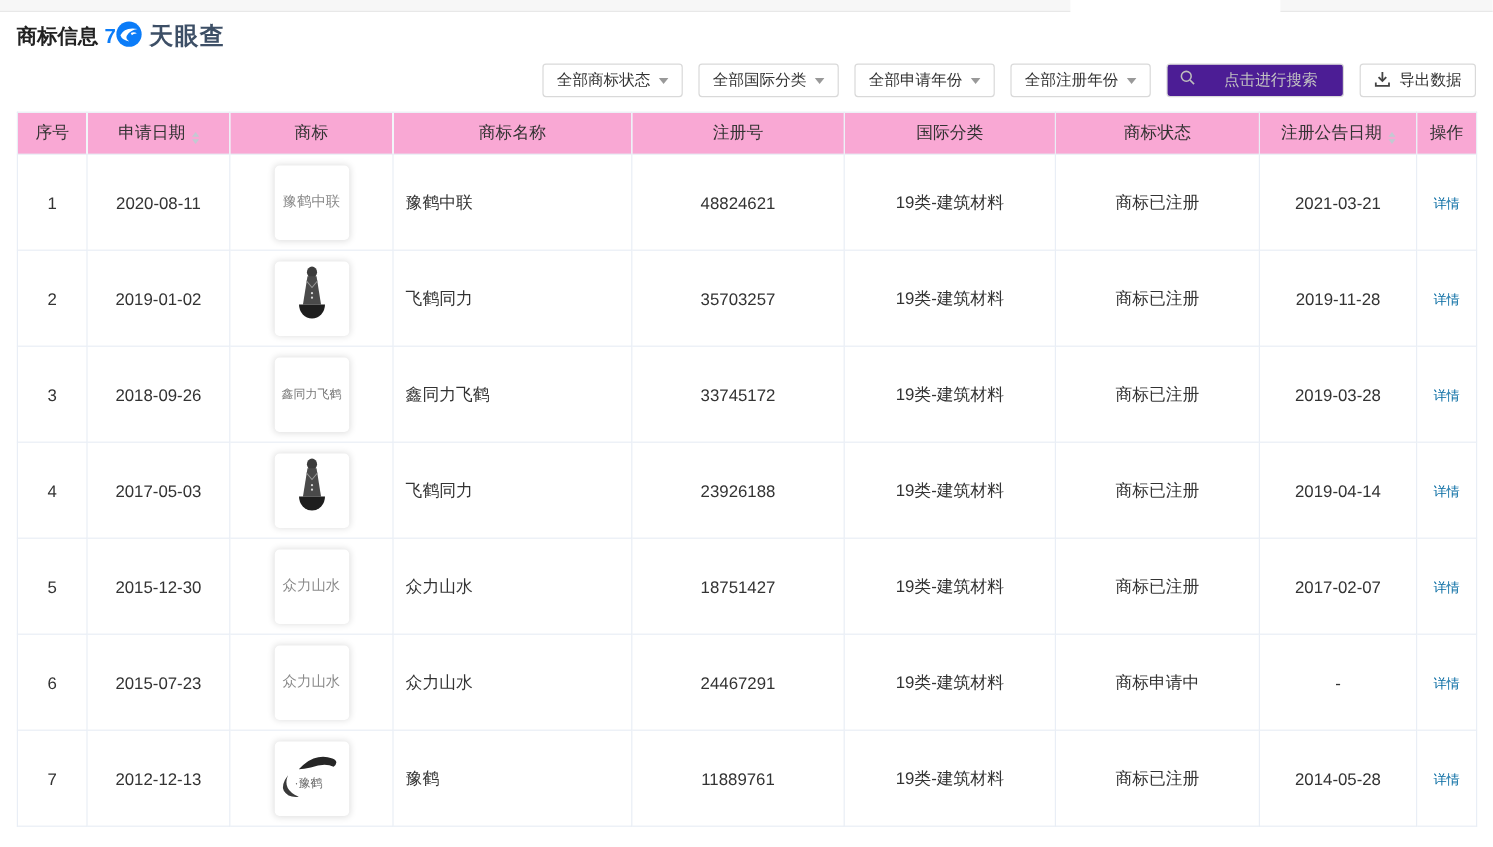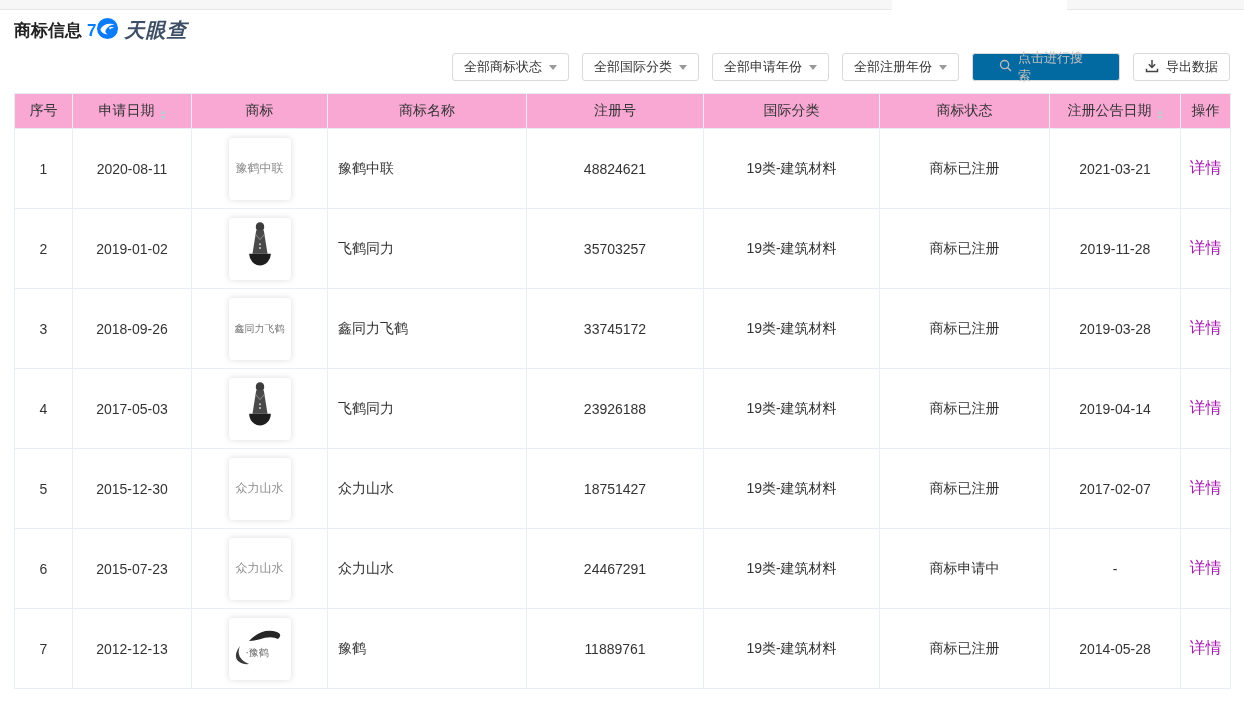--- a/index.html
+++ b/index.html
@@ -7,41 +7,41 @@
     font-family:"Liberation Sans", sans-serif; color:#333; }
 
   
   .top-strip { height:10px; background:#f7f7f7; border-bottom:1px solid #e8e8e8; position:relative; }
   .top-strip .tab-remnant { position:absolute; left:892px; top:0; width:175px; height:10px; background:#fff; }
 
   
   .page-header { display:flex; align-items:center; padding:7px 14px 0 14px; height:34px; }
   .page-title { font-size:17px; font-weight:bold; color:#222; }
   .page-title .count { color:#0b7cf8; margin-left:5px; }
-  .brand { display:flex; align-items:center; gap:5px;font-style:italic; }
+  .brand { display:flex; align-items:center; gap:5px; }
   .brand-name { font-size:20px; color:#3d4f66; font-weight:600; letter-spacing:1px; }
 
   
   .filter-bar { display:flex; justify-content:flex-end; align-items:center; gap:13px; padding:9px 14px 0 14px; }
   .btn { height:28px; background:#fff; border:1px solid #d9d9d9; border-radius:3px;
     display:flex; align-items:center; gap:7px; padding:0 11px; font-size:13px; color:#333; cursor:pointer; }
   .caret-down { width:0; height:0; border-left:4px solid transparent; border-right:4px solid transparent;
     border-top:5px solid #999; }
   .search-box { height:28px; width:148px; border:1px solid #d9d9d9; border-radius:3px;
-    display:flex; align-items:center; gap:6px; padding:0 26px; background:#0369a1; }
+    display:flex; align-items:center; gap:24px; padding:0 10px; background:#4c1d95; }
   .search-box .ph { font-size:13px; color:#c2c2c2; }
 
   
   .table-wrap { margin:12px 14px 0 14px; }
   table { border-collapse:collapse; table-layout:fixed; width:1216px; }
   th, td { border:1px solid #e9eef6; text-align:center; font-size:14px; color:#333; overflow:hidden; }
   thead th { background:#f9a8d4; height:35px; font-weight:400; }
   tbody td { height:80px; background:#fff; }
   td.name-cell { text-align:left; padding-left:10px; }
-  .detail-link { color:#a21caf; cursor:pointer; text-decoration:none; font-size:16px; }
+  .detail-link { color:#0369a1; cursor:pointer; text-decoration:none; font-size:11px; }
 
   .sort { display:inline-flex; flex-direction:column; gap:2px; margin-left:5px; vertical-align:1px; cursor:pointer; }
   .sort i { display:block; width:0; height:0; border-left:3.5px solid transparent; border-right:3.5px solid transparent; }
   .sort .up { border-bottom:4px solid #c3c9d2; }
   .sort .dn { border-top:4px solid #c3c9d2; }
 
   
   .thumb { width:62px; height:62px; margin:0 auto; background:#fff; border-radius:4px;
     box-shadow:0 0 6px rgba(0,0,0,0.14); display:flex; align-items:center; justify-content:center;
     position:relative; }

